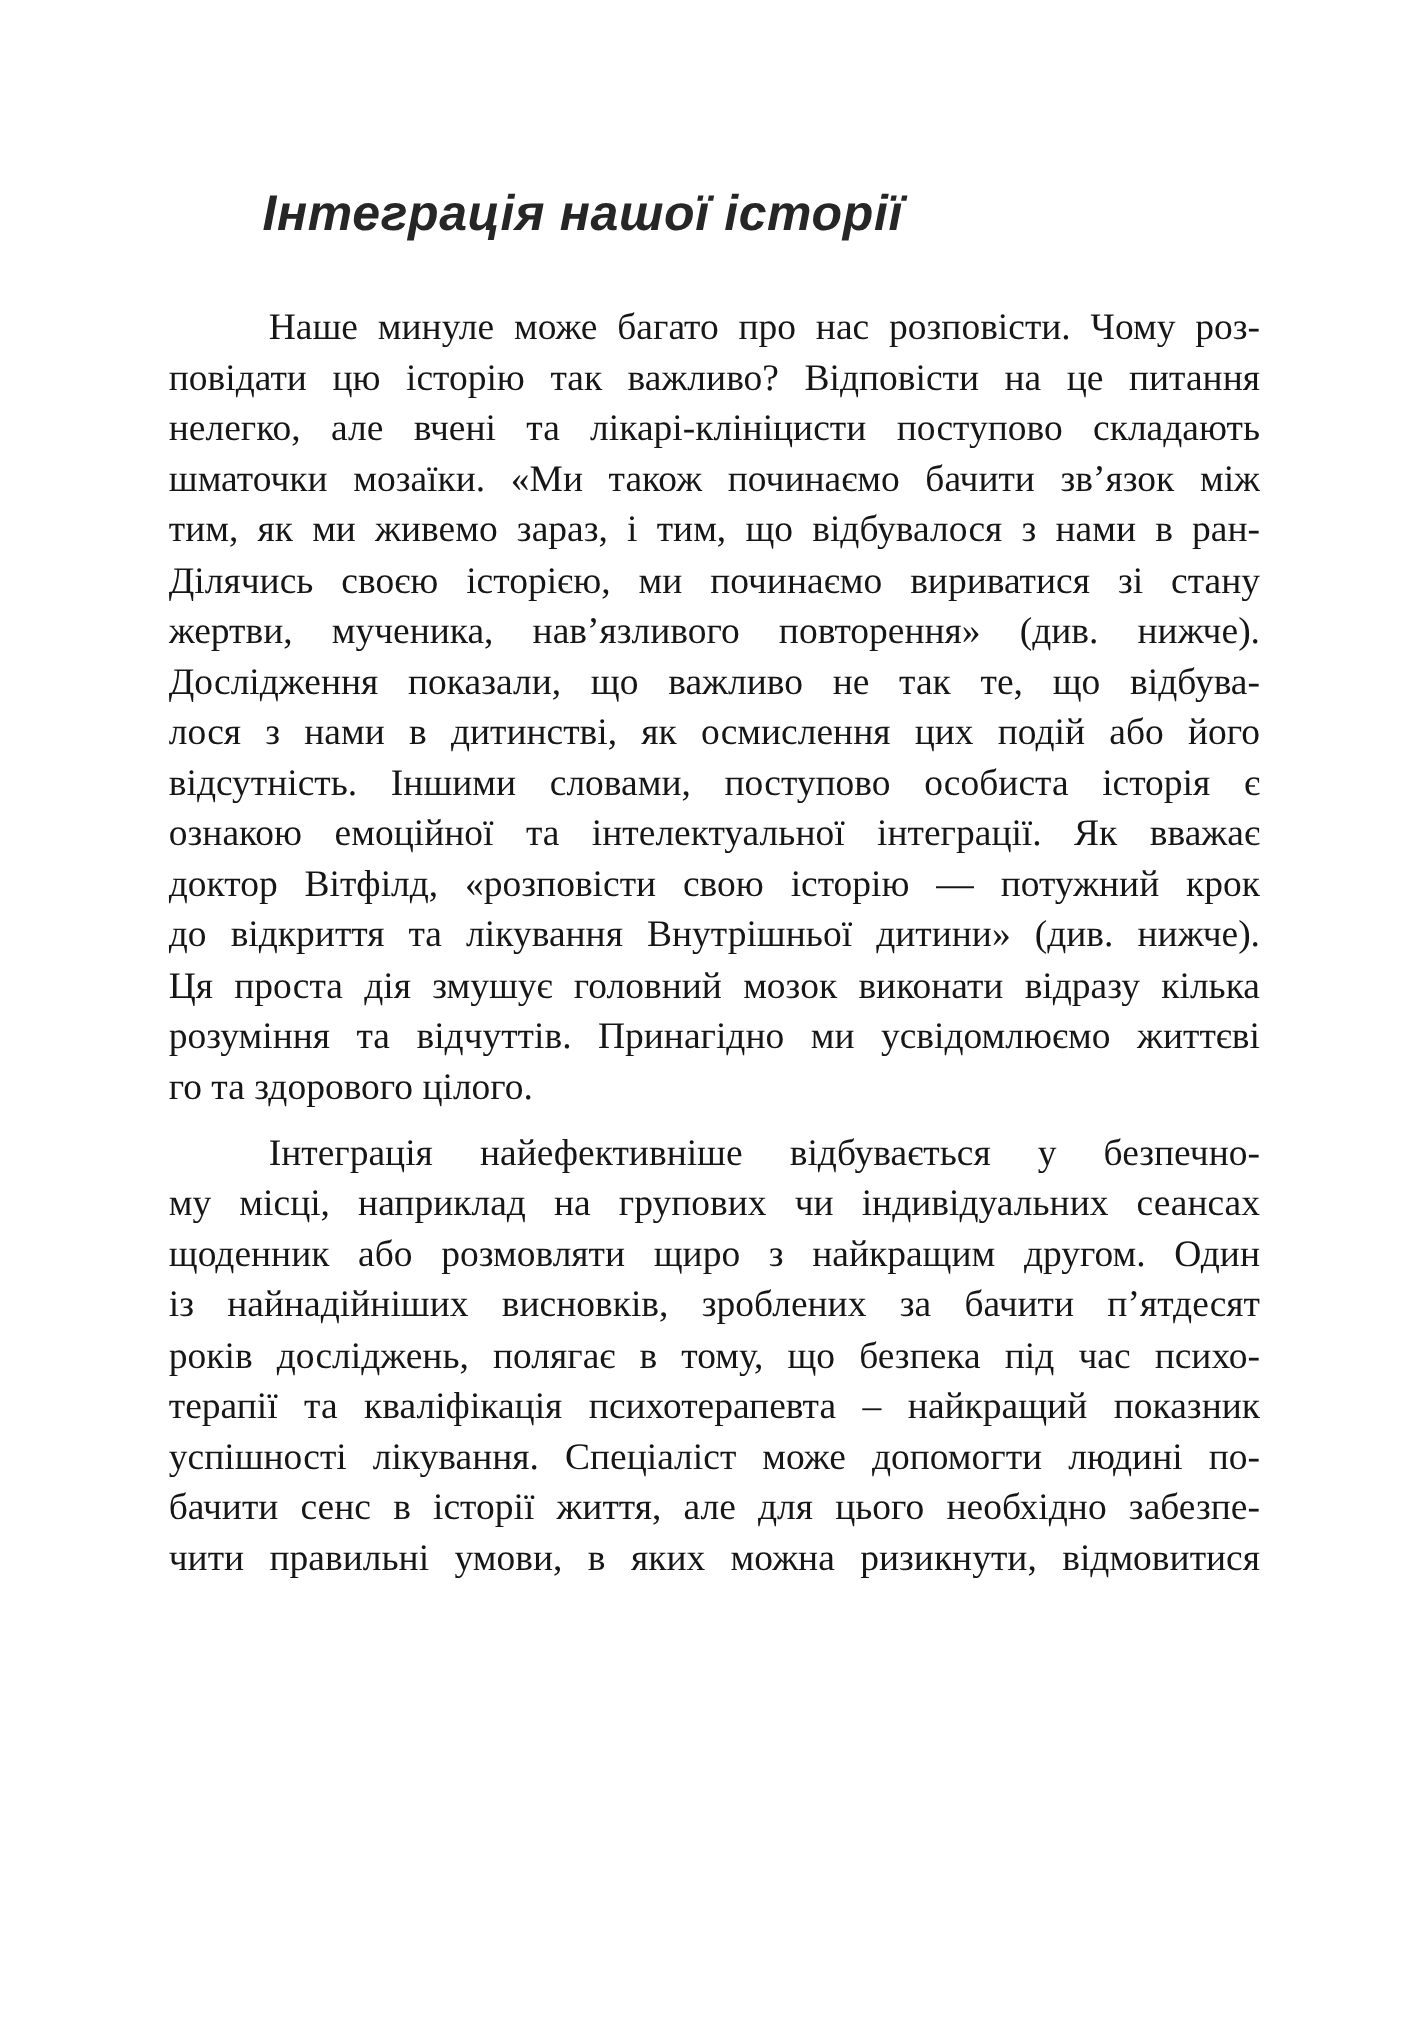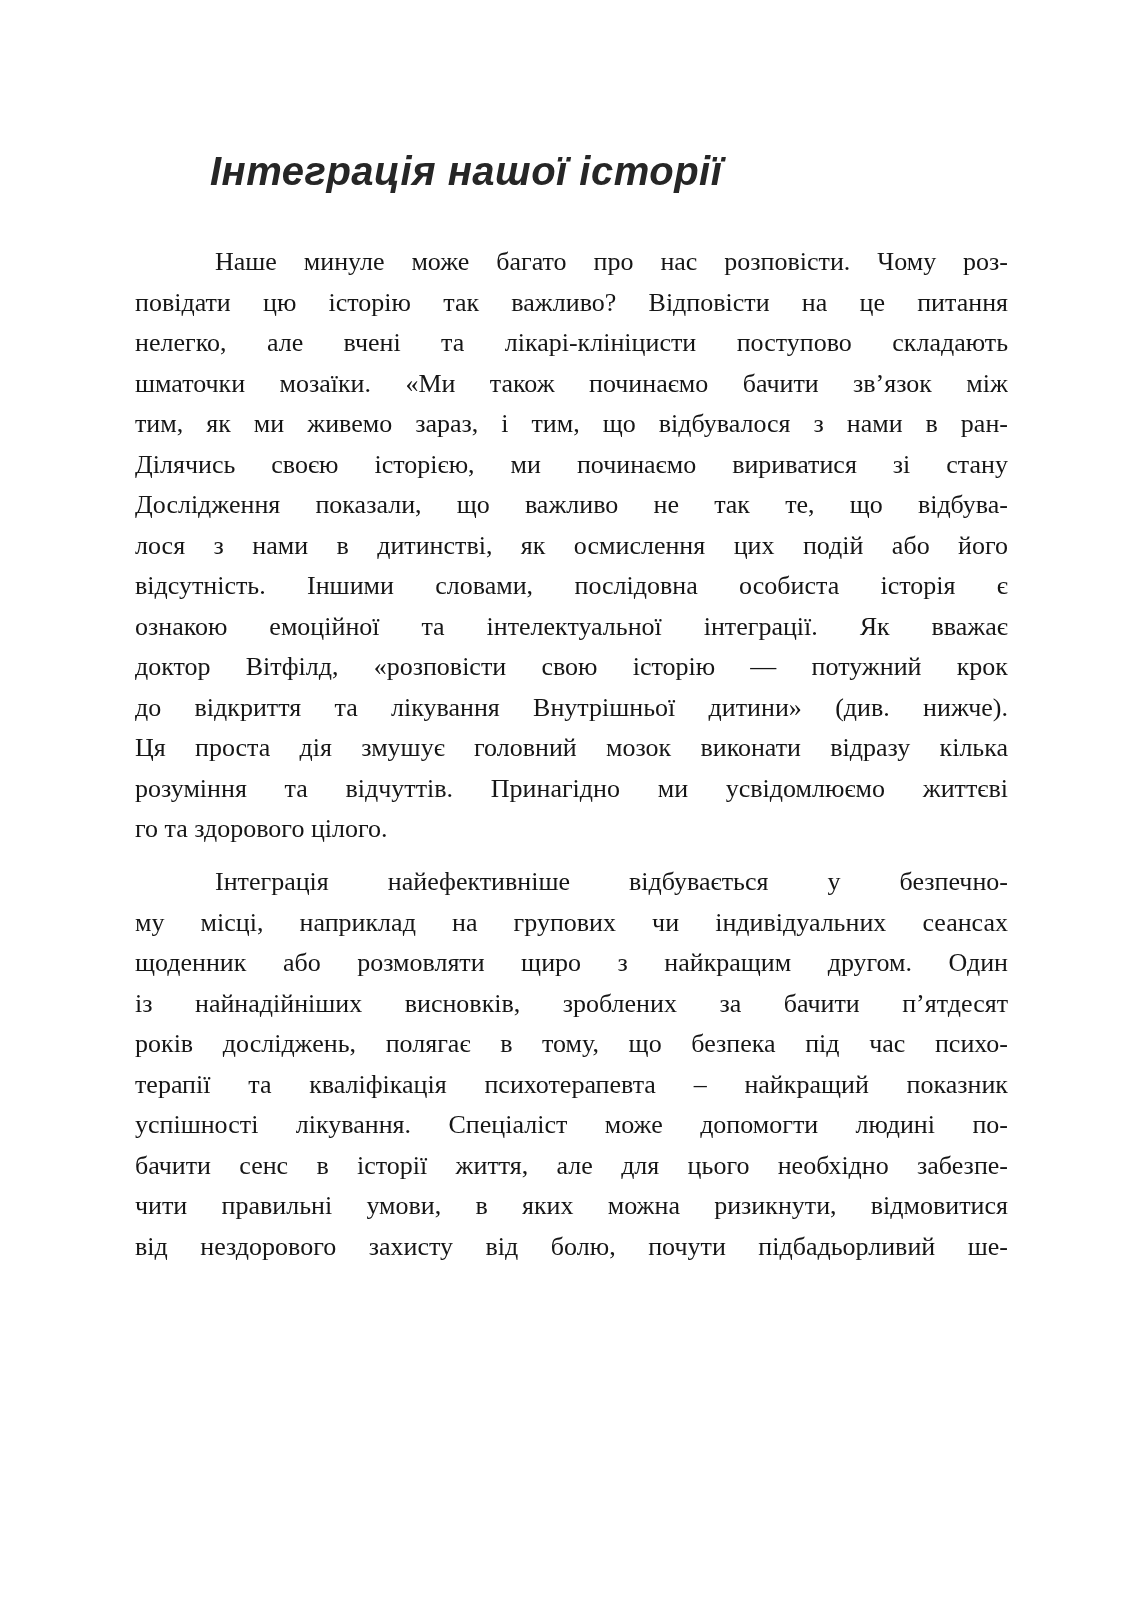--- a/index.html
+++ b/index.html
@@ -22,21 +22,21 @@
     letter-spacing: 0.5px;
     color: #262626;
     white-space: nowrap;
   }
   .textblock {
     position: absolute;
     left: 135px;
     top: 242px;
     width: 873px;
     font-family: "Liberation Serif", serif;
-    font-size: 26px;
+    font-size: 30px;
     line-height: 40.5px;
     color: #161616;
   }
   .paragraph { margin: 0; }
   .paragraph + .paragraph { margin-top: 12.5px; }
   .line {
     height: 40.5px;
     overflow: hidden;
     text-align: justify;
     text-align-last: justify;
@@ -71,23 +71,24 @@
   <div class="heading">Інтеграція нашої історії</div>
 
   <div class="textblock">
       <div class="paragraph">
         <div class="line first">Наше минуле може багато про нас розповісти. Чому роз-</div>
         <div class="line">повідати цю історію так важливо? Відповісти на це питання</div>
         <div class="line">нелегко, але вчені та лікарі-клініцисти поступово складають</div>
         <div class="line">шматочки мозаїки. «Ми також починаємо бачити зв’язок між</div>
         <div class="line">тим, як ми живемо зараз, і тим, що відбувалося з нами в ран-</div>
         <div class="line">Ділячись своєю історією, ми починаємо вириватися зі стану</div>
+        <div class="line">жертви, мученика, нав’язливого повторення» (див. нижче).</div>
         <div class="line">Дослідження показали, що важливо не так те, що відбува-</div>
         <div class="line">лося з нами в дитинстві, як осмислення цих подій або його</div>
-        <div class="line">відсутність. Іншими словами, послідовна особиста історія є</div>
+        <div class="line">відсутність. Іншими словами, поступово особиста історія є</div>
         <div class="line">ознакою емоційної та інтелектуальної інтеграції. Як вважає</div>
         <div class="line">доктор Вітфілд, «розповісти свою історію — потужний крок</div>
         <div class="line">до відкриття та лікування Внутрішньої дитини» (див. нижче).</div>
         <div class="line">Ця проста дія змушує головний мозок виконати відразу кілька</div>
         <div class="line">розуміння та відчуттів. Принагідно ми усвідомлюємо життєві</div>
         <div class="line para-end">го та здорового цілого.</div>
       </div>
       <div class="paragraph">
         <div class="line first">Інтеграція найефективніше відбувається у безпечно-</div>
         <div class="line">му місці, наприклад на групових чи індивідуальних сеансах</div>

